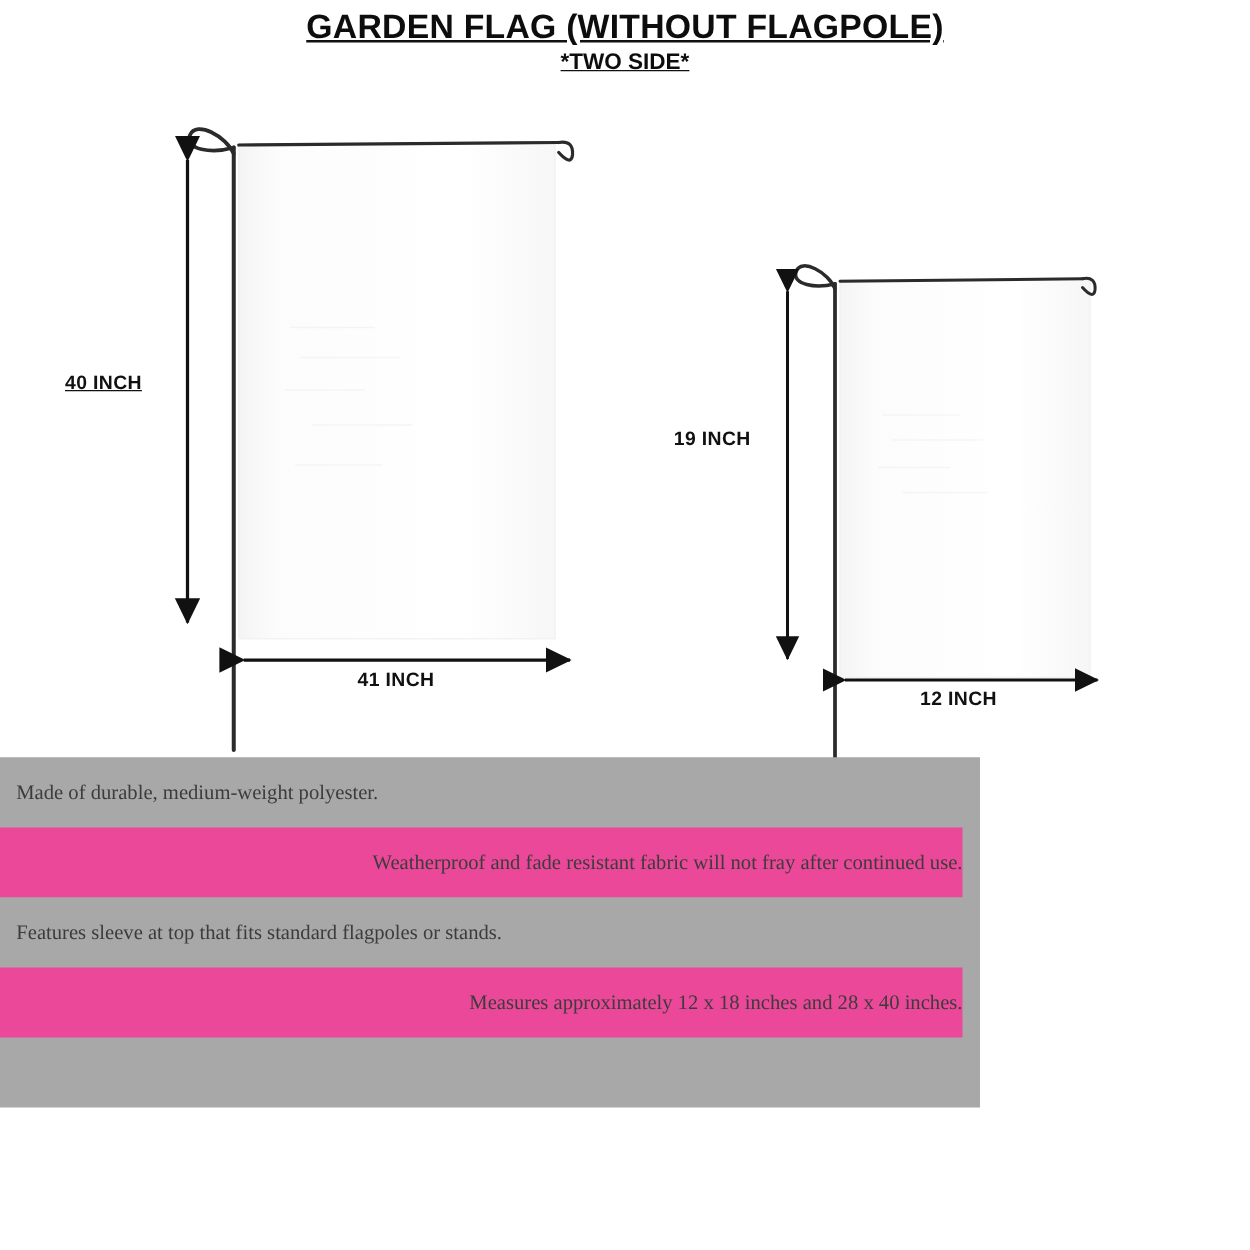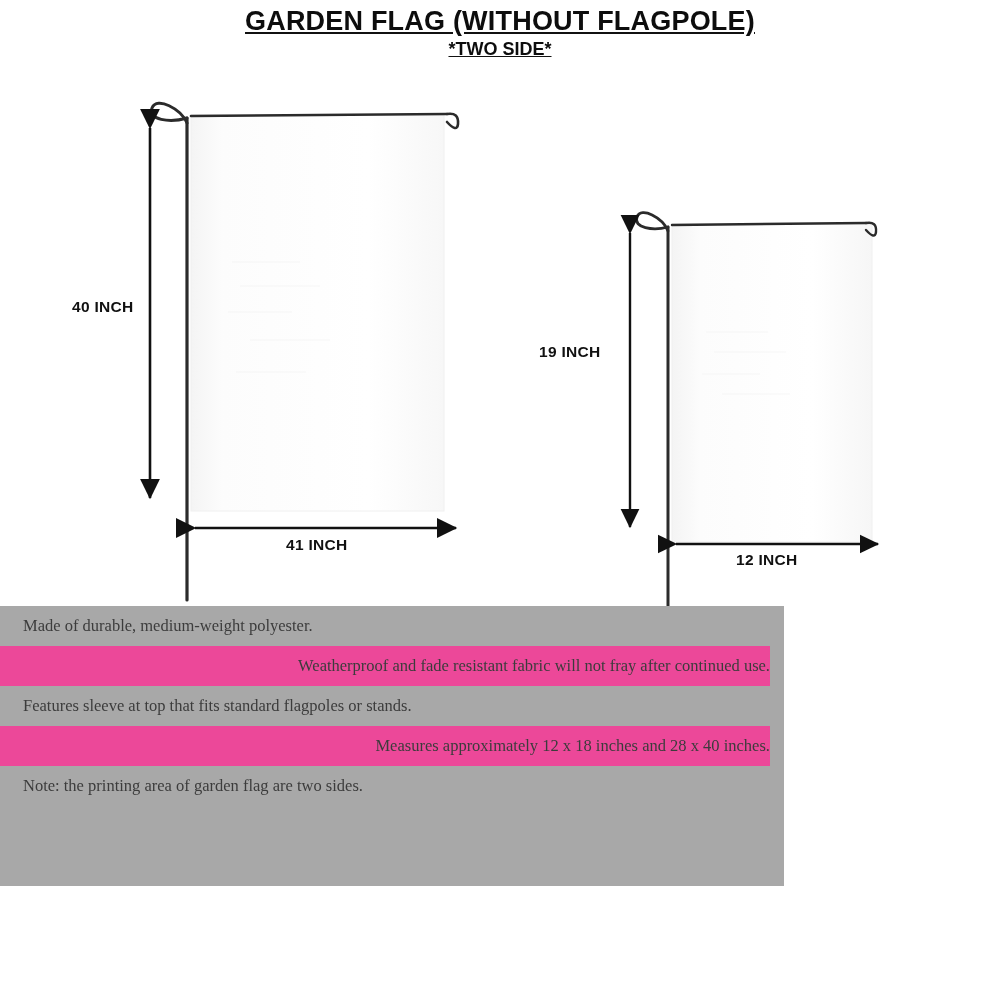--- a/index.html
+++ b/index.html
@@ -54,37 +54,37 @@
 
   
   .dim-label {
     position: absolute;
     font-size: 15.5px;
     font-weight: bold;
     color: #111111;
     white-space: nowrap;
     letter-spacing: 0.3px;
   }
-  #label-h-large { left: 72px;  top: 298px; }
+  #label-h-large { left: 52px;  top: 298px; text-decoration: underline; }
   #label-w-large { left: 286px; top: 536px; }
   #label-h-small { left: 539px; top: 343px; }
   #label-w-small { left: 736px; top: 551px; }
 
   
   #features {
     position: absolute;
     left: 0;
     top: 606px;
     width: 784px;
   }
   .feature-row {
-    height: 40px;
+    height: 56px;
     display: flex;
     align-items: center;
-    padding-left: 23px;
+    padding-left: 13px;
     box-sizing: border-box;
     font-size: 16.5px;
     color: #3a3a3a;
     font-family: "Liberation Serif", serif;
   }
   .feature-row.shaded { background: #a8a8a8; color: #3c3c3c; }
   .feature-row.plain  { background: #ec4899; color: #3c3c3c; justify-content: flex-end; }
   
   #features-bg {
     position: absolute;
@@ -194,16 +194,13 @@
   </div>
   <div class="feature-row plain">
     <span>Weatherproof and fade resistant fabric will not fray after continued use.</span>
   </div>
   <div class="feature-row shaded">
     <span>Features sleeve at top that fits standard flagpoles or stands.</span>
   </div>
   <div class="feature-row plain">
     <span>Measures approximately 12 x 18 inches and 28 x 40 inches.</span>
   </div>
-  <div class="feature-row shaded">
-    <span>Note: the printing area of garden flag are two sides.</span>
-  </div>
 </div>
 
 </body></html>

